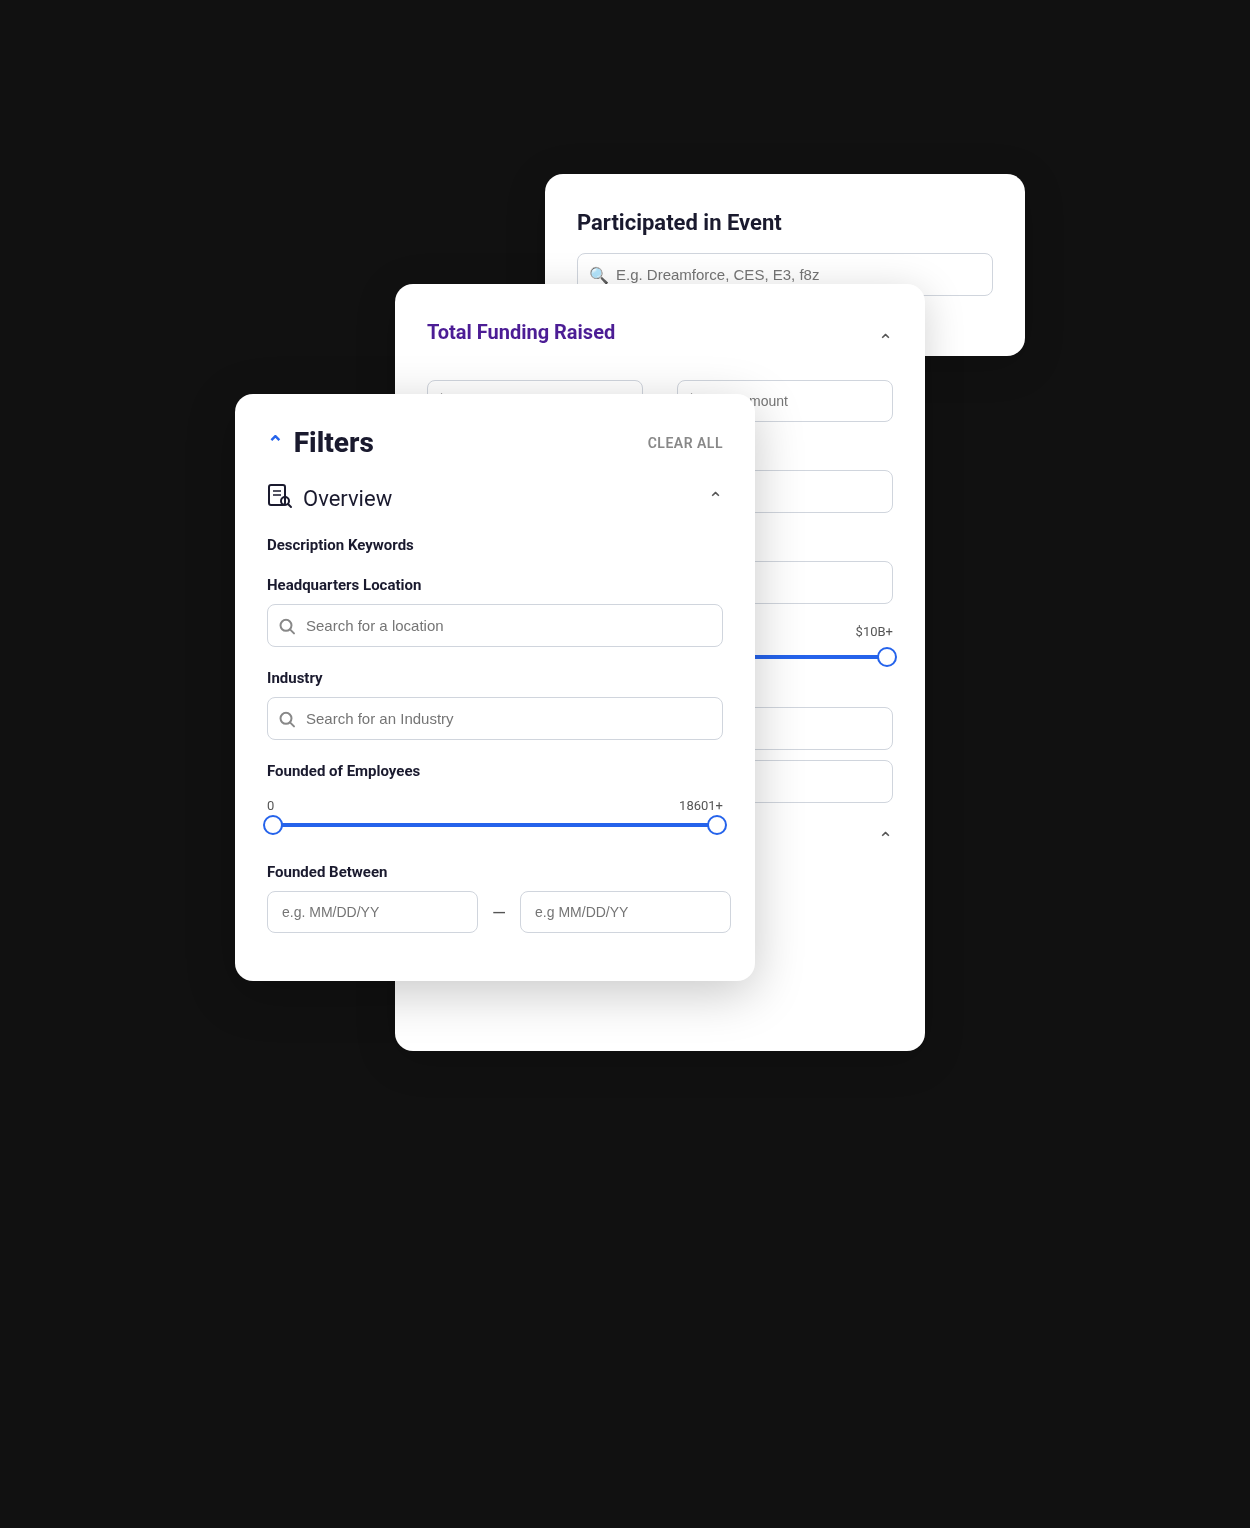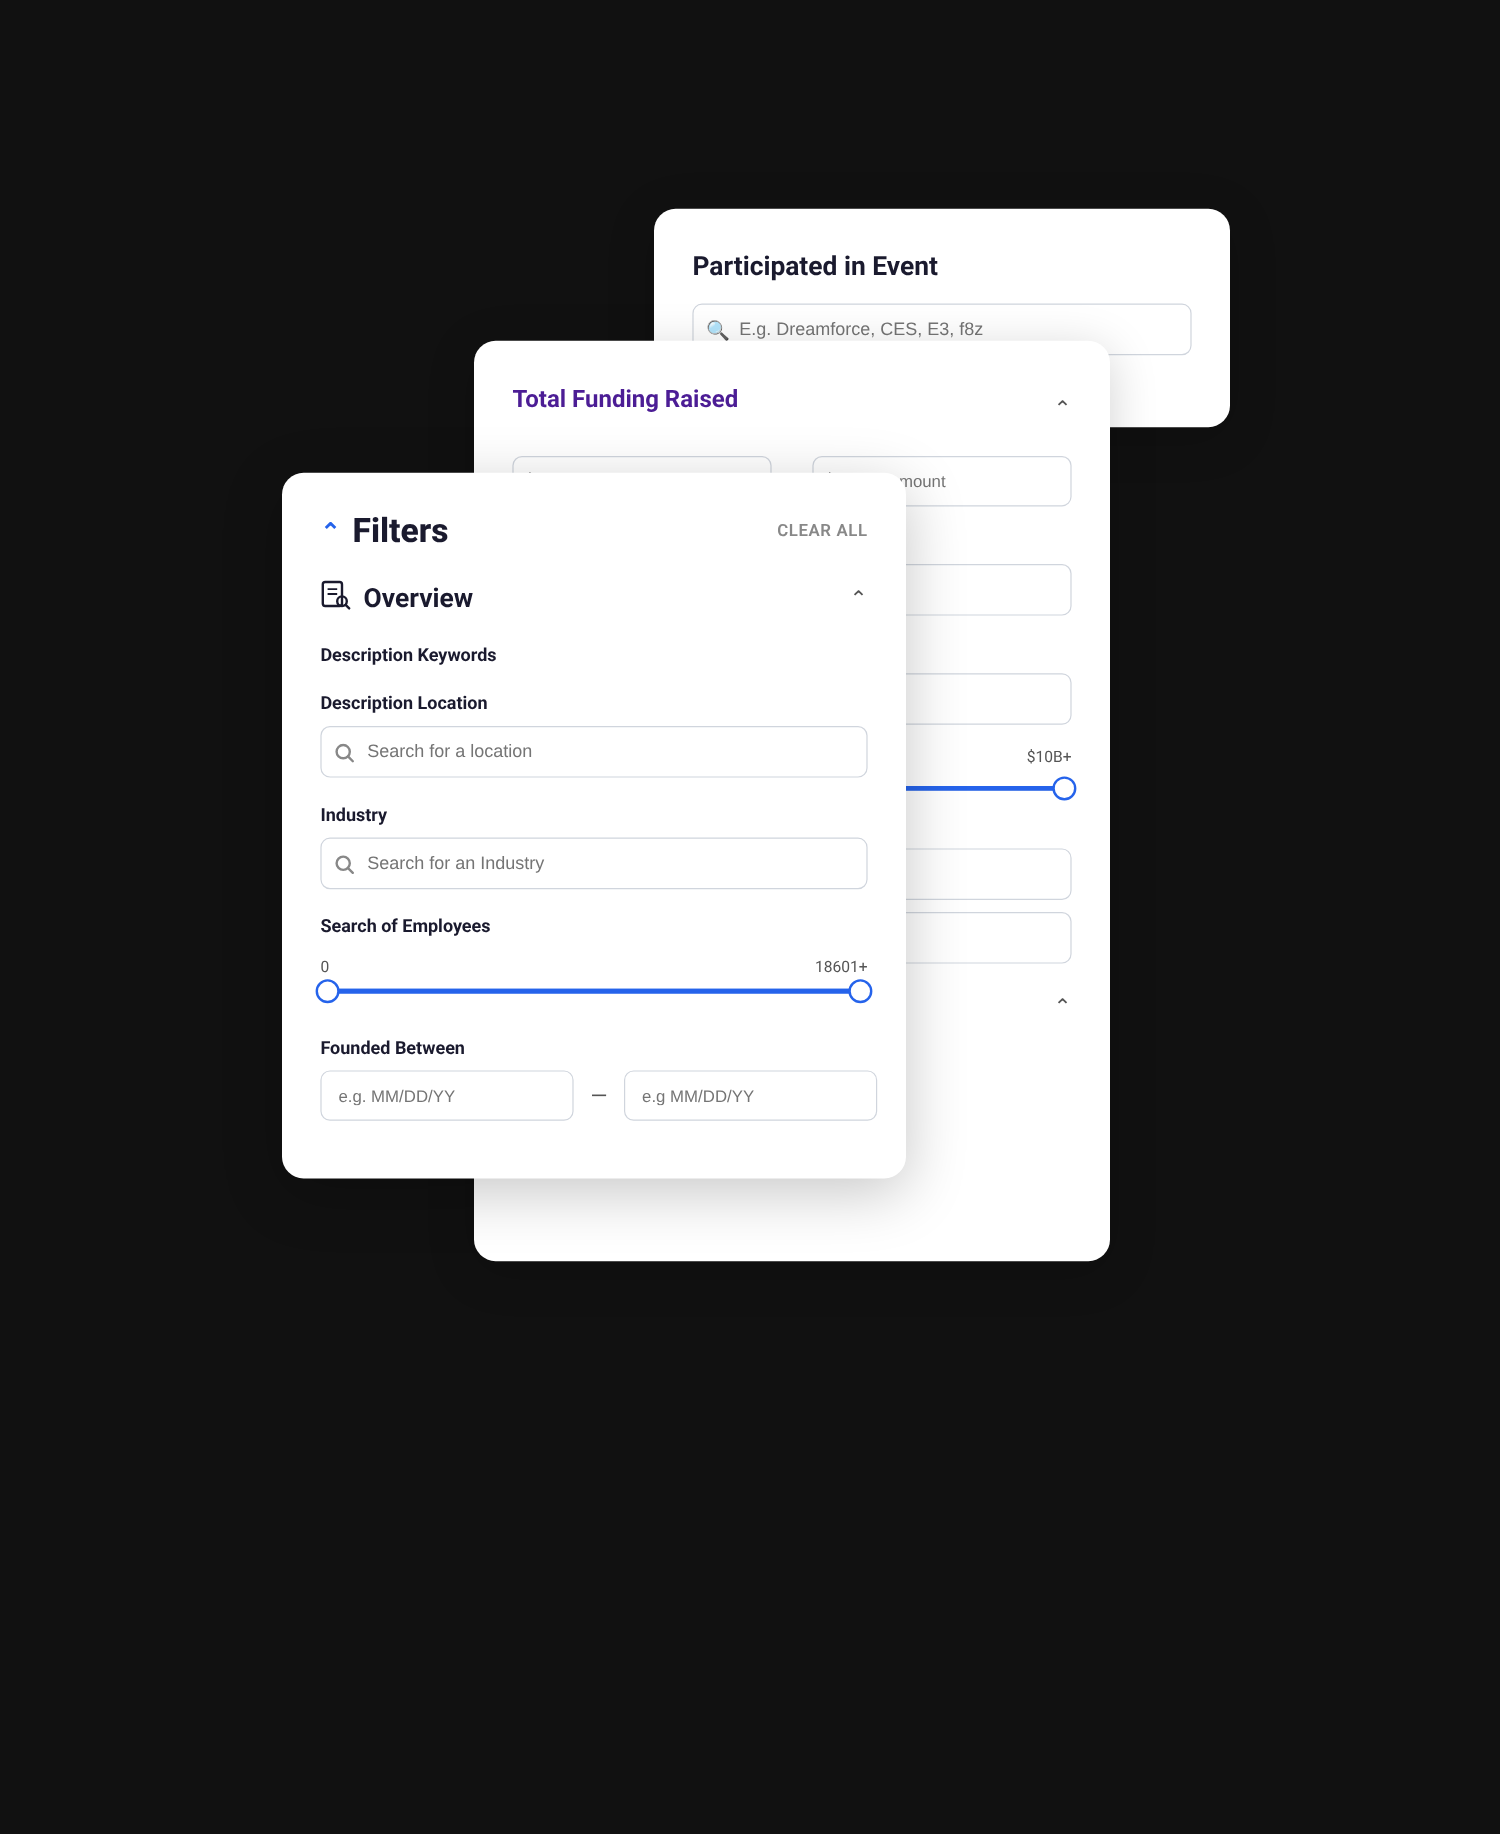--- a/index.html
+++ b/index.html
@@ -187,21 +187,21 @@
       align-items: center;
       justify-content: space-between;
       margin-bottom: 20px;
     }
 
     .section-title {
       display: flex;
       align-items: center;
       gap: 10px;
       font-size: 22px;
-      font-weight: 700;
+      font-weight: 400;
       color: #1a1a2e;
     }
 
     .section-icon {
       font-size: 22px;
       color: #1a1a2e;
     }
 
     
     .slider-container {
@@ -441,21 +441,21 @@
         <span>Overview</span>
       </div>
       <button class="collapse-btn">⌃</button>
     </div>
 
     <div>
       <div class="section-label">Description Keywords</div>
     </div>
 
     <div>
-      <div class="section-label">Description Location</div>
+      <div class="section-label">Headquarters Location</div>
       <div class="search-input-wrap">
         <span class="search-icon">
           <svg width="17" height="17" viewBox="0 0 17 17" fill="none" xmlns="http://www.w3.org/2000/svg" style="vertical-align:middle;">
             <circle cx="7" cy="7" r="5.5" stroke="#888" stroke-width="2" fill="none"></circle>
             <line x1="11" y1="11" x2="15" y2="15" stroke="#888" stroke-width="2" stroke-linecap="round"></line>
           </svg>
         </span>
         <input class="input-with-icon" readonly="" placeholder="Search for a location" style="">
       </div>
     </div>
@@ -467,21 +467,21 @@
           <svg width="17" height="17" viewBox="0 0 17 17" fill="none" xmlns="http://www.w3.org/2000/svg" style="vertical-align:middle;">
             <circle cx="7" cy="7" r="5.5" stroke="#888" stroke-width="2" fill="none"></circle>
             <line x1="11" y1="11" x2="15" y2="15" stroke="#888" stroke-width="2" stroke-linecap="round"></line>
           </svg>
         </span>
         <input class="input-with-icon" readonly="" placeholder="Search for an Industry" style="">
       </div>
     </div>
 
     <div>
-      <div class="section-label">Search of Employees</div>
+      <div class="section-label">Founded of Employees</div>
       <div class="slider-container">
         <div class="slider-labels">
           <span>0</span>
           <span>18601+</span>
         </div>
         <div class="slider-track">
           <div class="slider-fill" style="left:0;right:0;"></div>
           <div class="slider-thumb slider-thumb-left"></div>
           <div class="slider-thumb slider-thumb-right"></div>
         </div>

